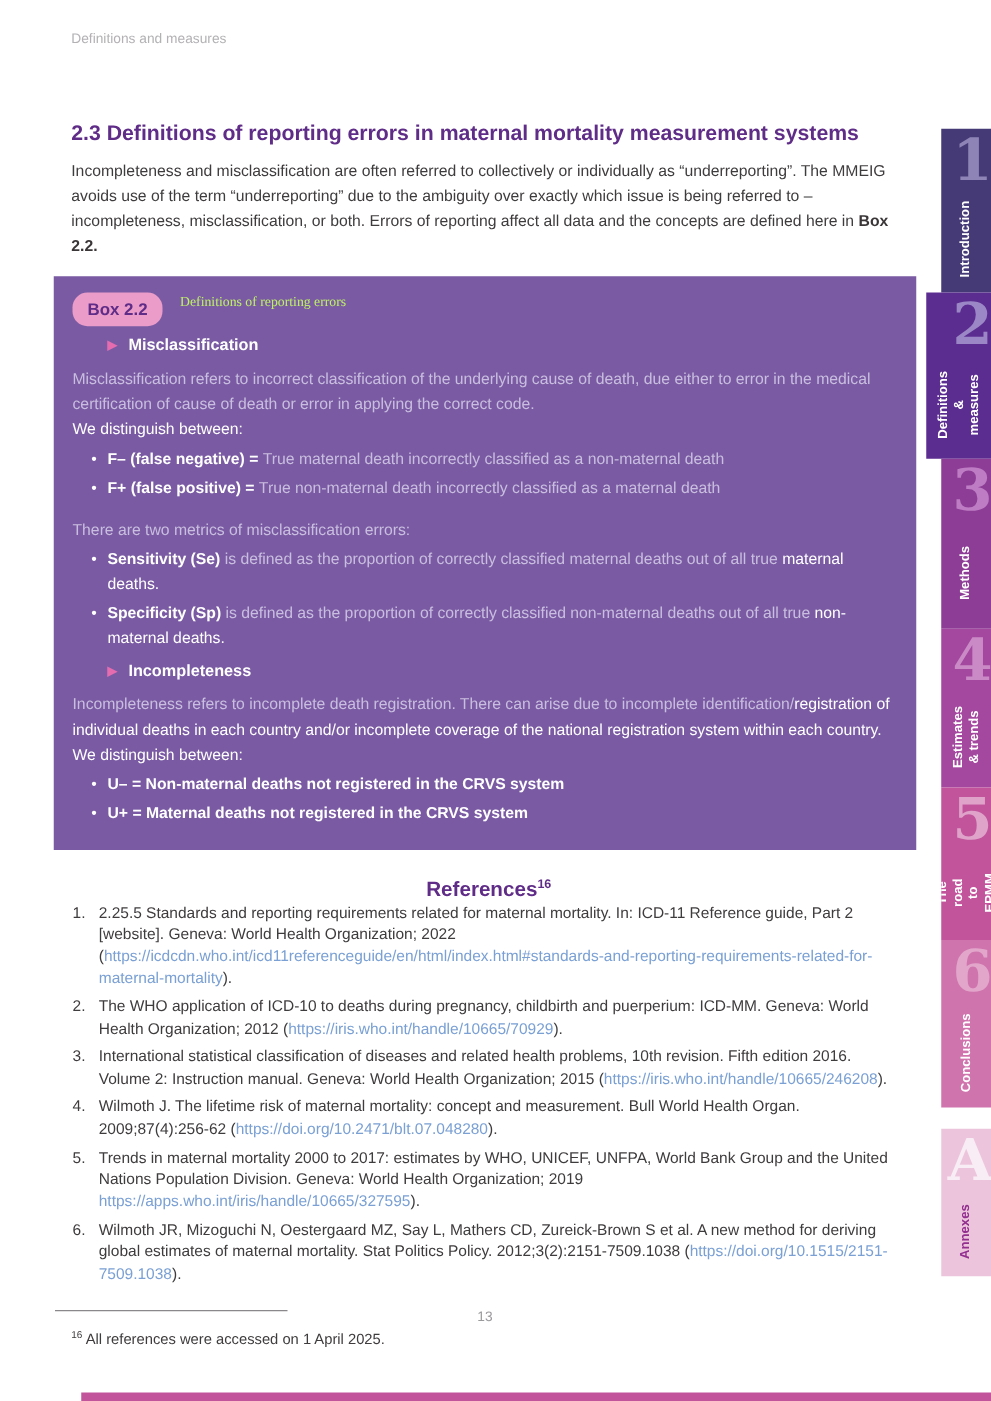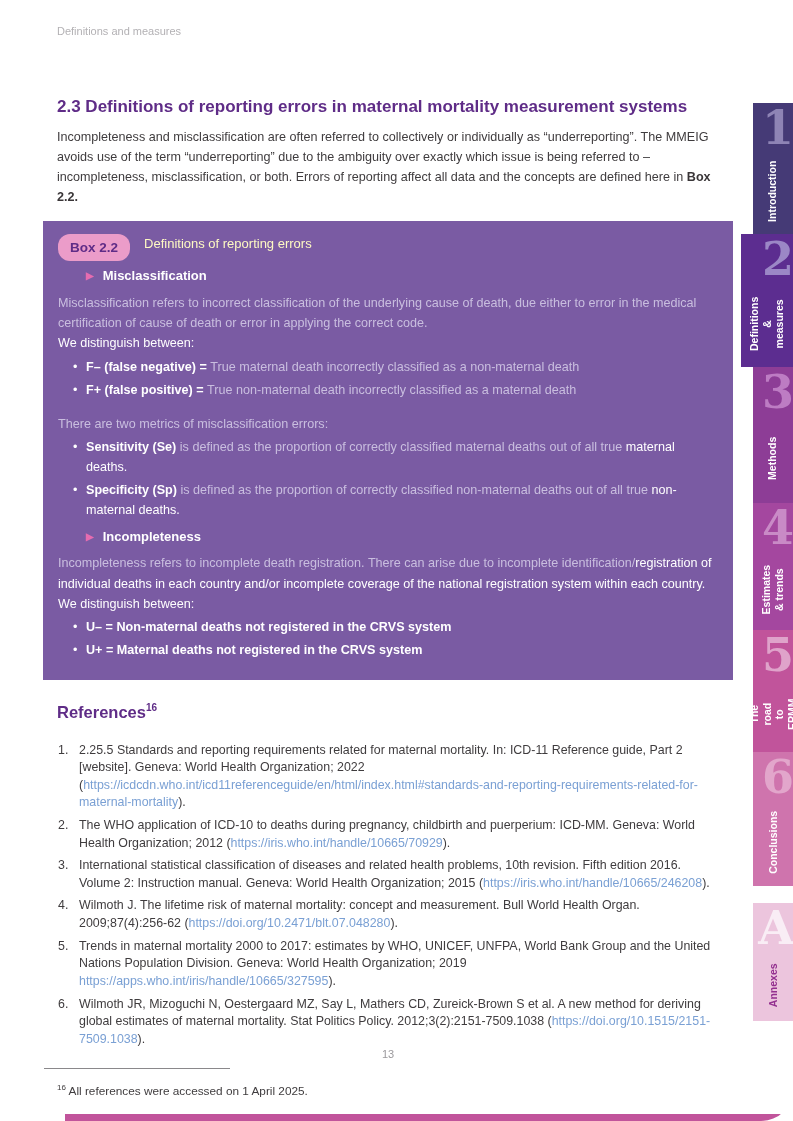--- a/index.html
+++ b/index.html
@@ -1,44 +1,44 @@
 <!DOCTYPE html>
 <html style="--accent: #5f2c87; --link-blue: #7aa0d4; --box-bg: #7a5ba3; --box-muted: #c9bedf; --badge-pink: #eb9cc9; --arrow-pink: #e66cb0; --bar-pink: #c1549b;"><head>
 <meta charset="utf-8">
 <style>
   * { margin:0; padding:0; box-sizing:border-box; }
   html,body { background:#fff; }
   body { font-family:"Liberation Sans", sans-serif; color:#3f3c3e; }
-  .page { position:relative; width:793px; height:1121px; background:#fff; overflow:hidden;border-radius:32px; }
+  .page { position:relative; width:793px; height:1121px; background:#fff; overflow:hidden; }
 
   .running-header { position:absolute; top:25px; left:57px; font-size:11px; color:#b3b1b4; }
 
   .content { position:absolute; left:43px; top:96px; width:690px; }
   .pad { padding-left:14px; padding-right:8px; }
 
   h1.section-title { font-size:17px; font-weight:bold; color:var(--accent); line-height:1.25; margin-bottom:11px; }
   p.intro { font-size:12.6px; line-height:1.58; color:#3f3c3e; margin-bottom:13px; }
   p.intro b { color:#3a3638; }
 
   
   .box { background:var(--box-bg); color:#fff; padding:13px 15px 14px 15px; font-size:12.6px; line-height:1.6; }
   .badge-row { display:flex; gap:14px; margin-bottom:4px; }
   .badge { background:var(--badge-pink); color:var(--accent); font-weight:bold; font-size:13.5px; padding:3px 12px; border-radius:12px; }
-  .box-title { color:#fef9c3; font-size:13px; }
+  .box-title { color:#bef264; font-size:11px;font-family:Liberation Serif, serif; }
   .subhead { margin:5px 0 6px 28px; font-weight:bold; font-size:13px; color:#fff; }
   .subhead .arr { color:var(--arrow-pink); font-size:10px; margin-right:9px; position:relative; top:-1px; }
   .box p { margin:0 0; }
   .muted { color:var(--box-muted); }
   .box ul { list-style:none; margin:2px 0 6px 0; }
   .box li { padding-left:28px; position:relative; margin:3px 0; }
   .box li::before { content:"•"; position:absolute; left:15px; color:#fff; }
   .box b { color:#fff; }
 
   
-  .refs-head { margin-top:22px; font-size:16.5px; font-weight:bold; color:var(--accent); margin-bottom:20px; }
+  .refs-head { margin-top:22px; font-size:16.5px; font-weight:bold; color:var(--accent); margin-bottom:0;text-align:center; }
   .refs-head sup { font-size:10px; }
   ol.refs { list-style:none; font-size:12.4px; line-height:1.42; counter-reset:ref; }
   ol.refs li { counter-increment:ref; padding-left:22px; position:relative; margin-bottom:5px; }
   ol.refs li::before { content:counter(ref) "."; position:absolute; left:1px; }
   a.ref-link { color:var(--link-blue); text-decoration:none; overflow-wrap:anywhere; cursor:pointer; }
 
   .footnote-rule { border:none; border-top:1px solid #8a888b; width:186px; margin:20px 0 14px 1px; }
   .footnote { font-size:11.8px; color:#3f3c3e; }
   .footnote sup { font-size:8px; }
 

